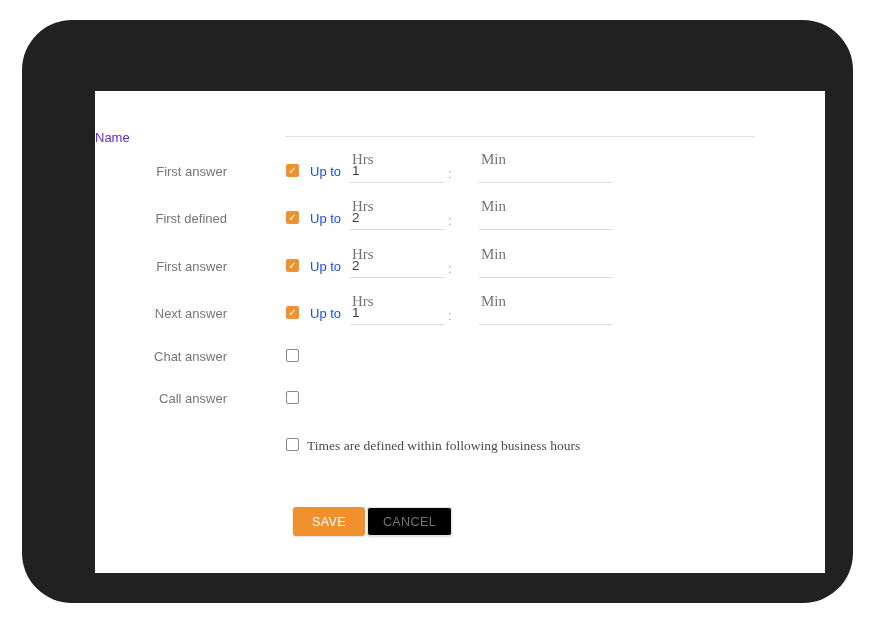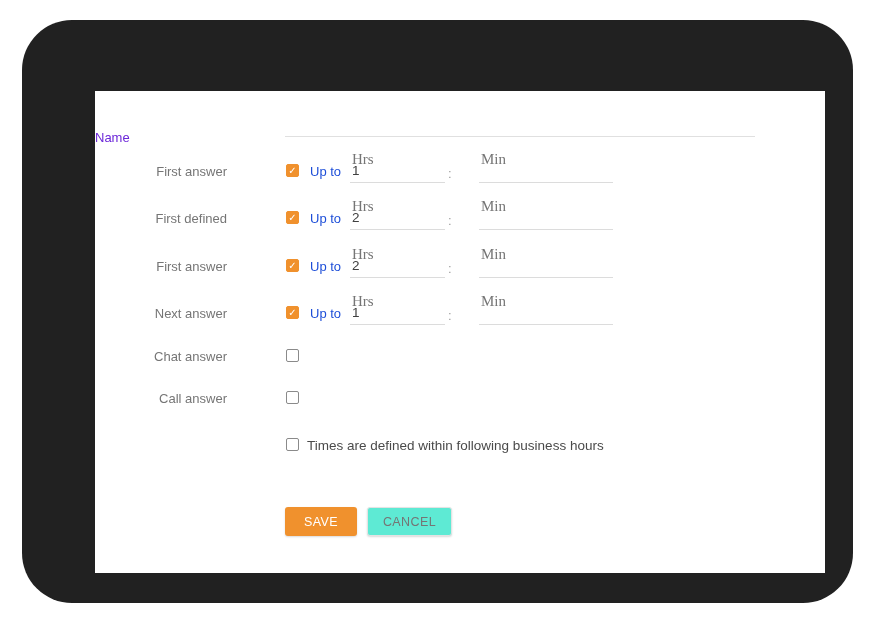--- a/index.html
+++ b/index.html
@@ -119,41 +119,42 @@
     left: 353px; top: 21px;
     font-size: 13px;
     color: #9e9e9e;
   }
   .bh-label {
     position: absolute;
     left: 212px; top: 19px;
     font-size: 13.5px;
     color: #4a4a4a;
     white-space: nowrap;
+    font-family: Liberation Serif, serif;
   }
   .btn {
     position: absolute;
     top: 416px;
     height: 29px;
     border-radius: 3px;
     font-family: "Liberation Sans", "DejaVu Sans", sans-serif;
     font-size: 12.5px;
     letter-spacing: 0.4px;
     cursor: pointer;
     box-shadow: 0 1px 2px rgba(0,0,0,0.15);
   }
   .btn-save {
-    left: 190px; width: 72px;
+    left: 198px; width: 72px;
     background: var(--accent);
     border: none;
     color: #ffffff;
   }
   .btn-cancel {
     left: 272px; width: 85px;
-    background: #5eead4;
+    background: #000000;
     border: 1px solid #e3e3e3;
     color: #757575;
   }
 </style>
 </head>
 <body>
 
 <div class="device-frame">
   <div class="screen">
 

